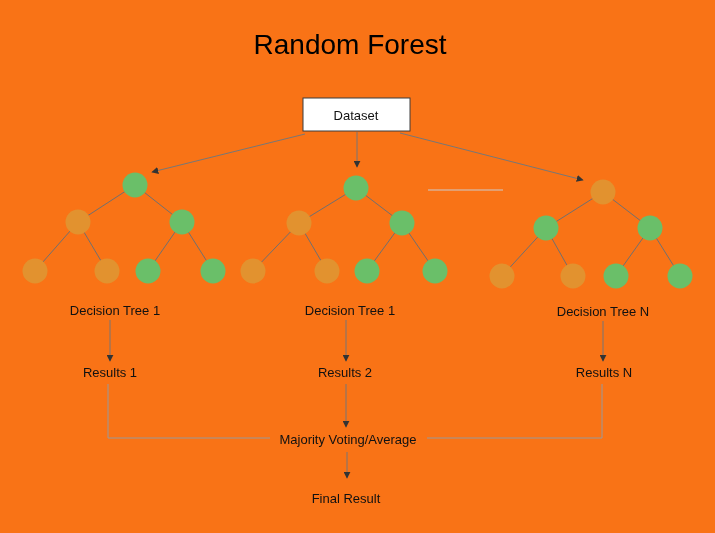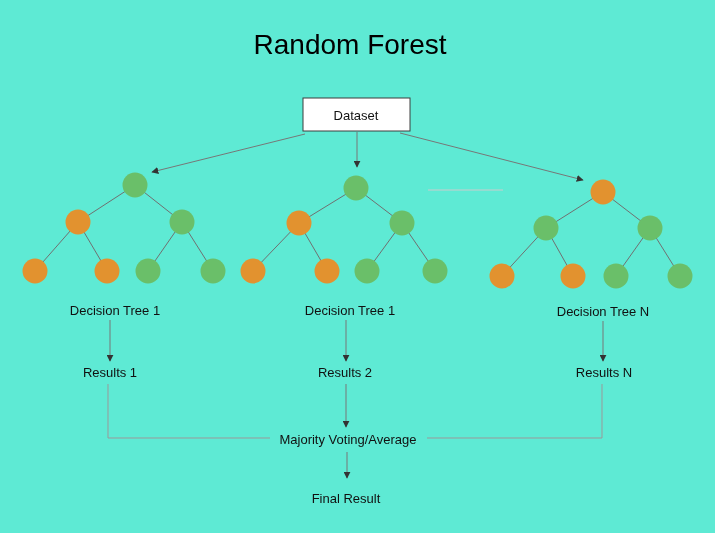--- a/index.html
+++ b/index.html
@@ -8,21 +8,21 @@
     background: #ffffff;
     width: 715px;
     height: 533px;
     overflow: hidden;
     font-family: "Liberation Sans", sans-serif;
   }
   .canvas {
     position: relative;
     width: 715px;
     height: 533px;
-    background: #5eead4;
+    background: #f97316;
   }
   svg { display: block; }
   svg text {
     text-anchor: middle;
     dominant-baseline: central;
     font-family: "Liberation Sans", sans-serif;
     font-size: 13px;
     fill: #111111;
   }
   svg text.title {

